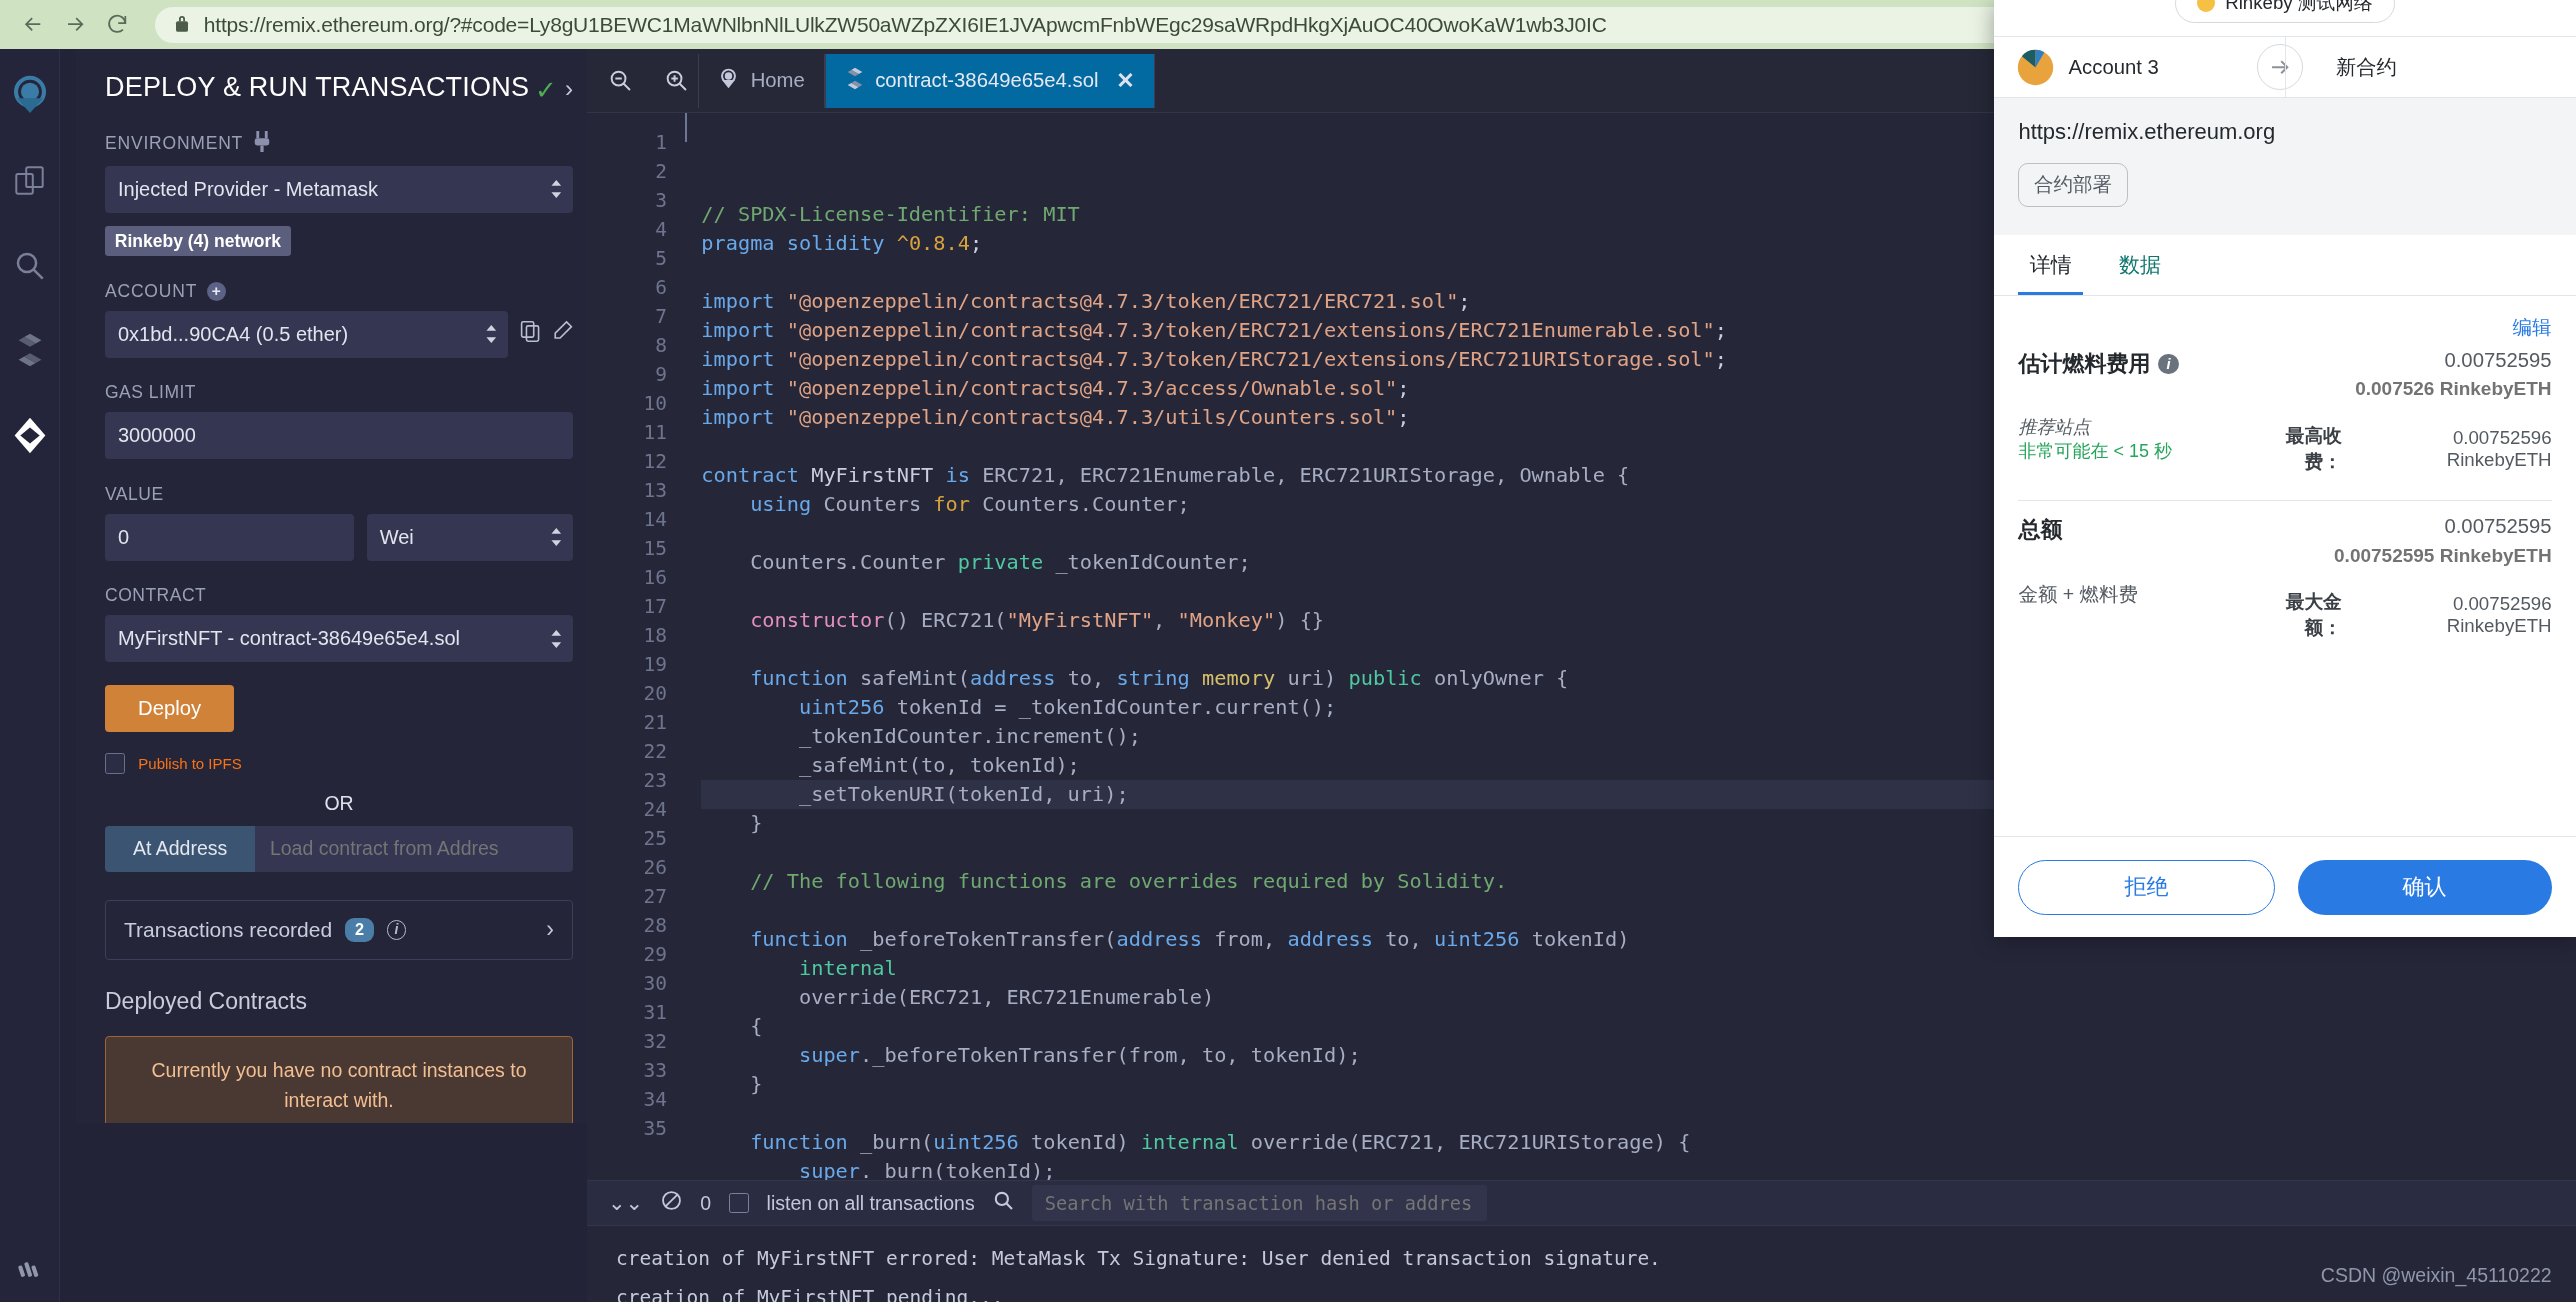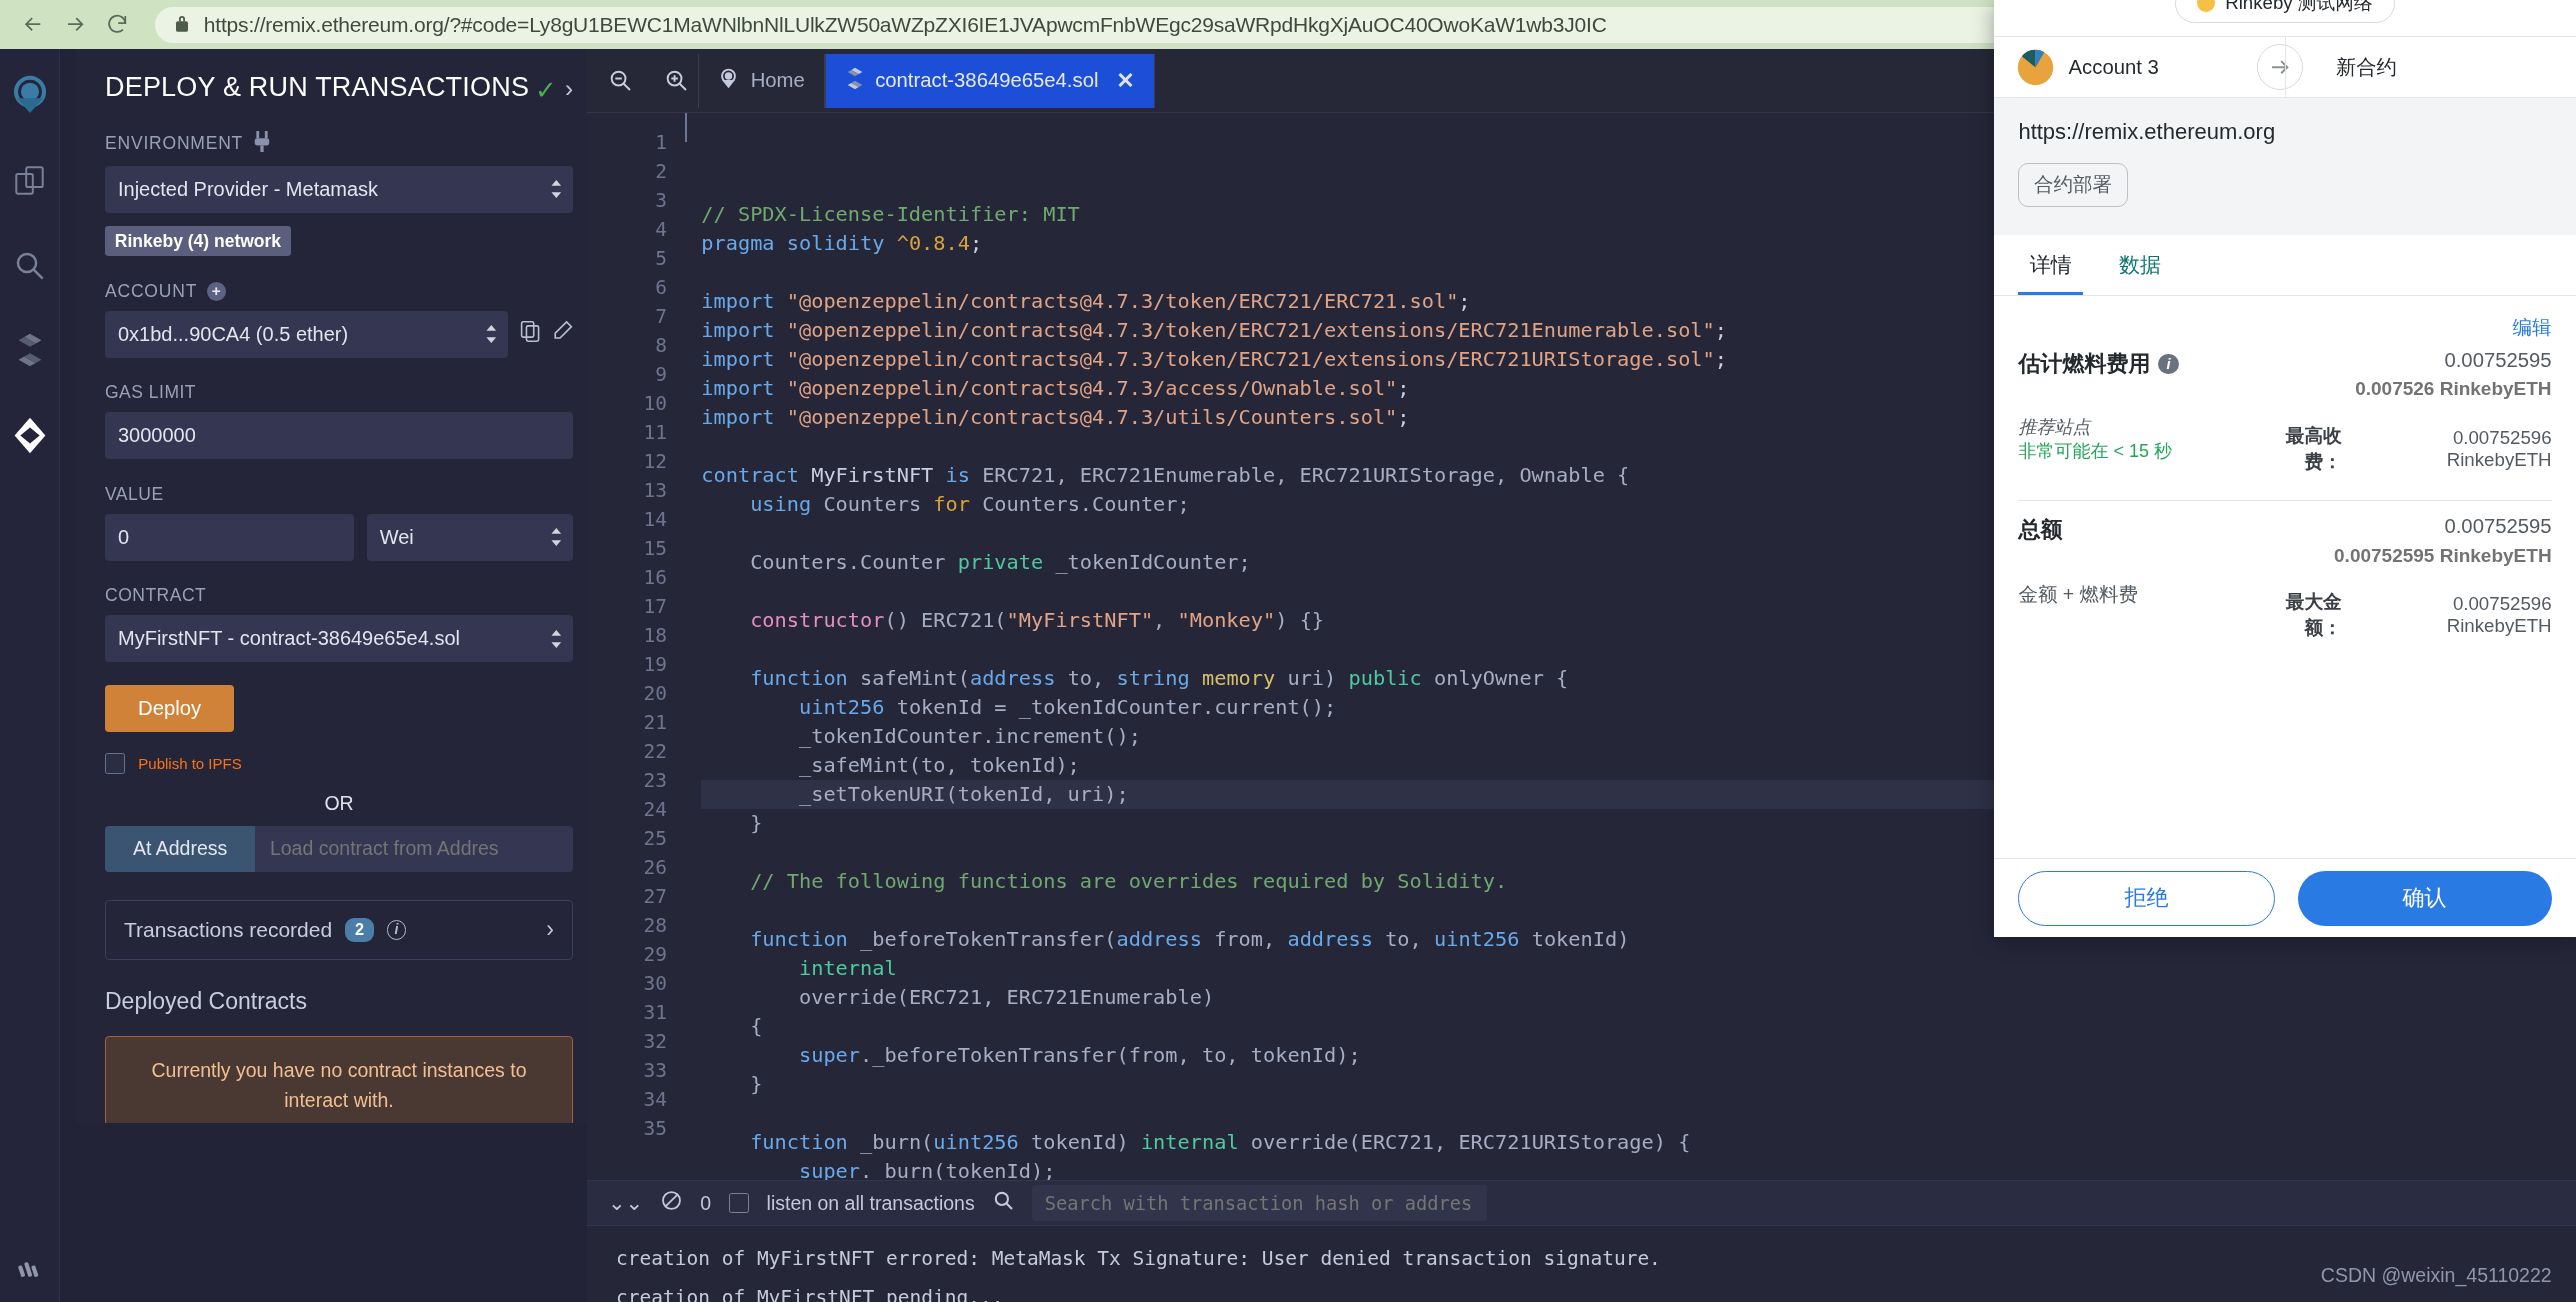--- a/index.html
+++ b/index.html
@@ -130,21 +130,21 @@
   .editor-wrap { position: absolute; left: 587px; top: 0; width: 1989px; height: 1254px; background: #282a3e; }
   .editor-tabbar {
     height: 64px; background: #262838; display: flex; align-items: center;
     border-bottom: 0.8px solid #33354a;
   }
   .zoom-ico { width: 44px; height: 44px; display: flex; align-items: center; justify-content: center; color: #c9cddd; margin-left: 11.4px;}
   .tab {
     height: 54px; display: flex; align-items: center; gap: 11.4px; padding: 0 19.5px;
     color: #a8aec2; font-size: 20.3px; border-right: 0.8px solid #3a3c52; border-left: 0.8px solid #3a3c52;
   }
-  .tab.active { color: #e6e9f2; background: #1d4ed8; }
+  .tab.active { color: #e6e9f2; background: #0369a1; }
   .tab .x { color: #dfe3ee; font-size: 22px; font-weight: bold; margin-left: 6.5px; }
 
   .code-area { position: relative; height: 1077px; display: flex; background: #252739; overflow: hidden; }
   .gutter {
     width: 98px; background: #252739; color: #6f748e; font-size: 19.5px;
     font-family: "DejaVu Sans Mono", monospace; text-align: right; padding: 14.6px 18px 0 0;
   }
   .gutter div { height: 29px; line-height: 29px; }
   .code-lines {
     flex: 1; font-family: "DejaVu Sans Mono", monospace; font-size: 20.3px;
@@ -244,21 +244,21 @@
   .mm-eth { font-size: 19px; font-weight: bold; color: #737373; }
   .mm-sub { font-size: 18px; color: #535a61; font-style: italic; }
   .mm-green { font-size: 18px; color: #25a55b; }
   .mm-maxrow { display: flex; align-items: center; justify-content: flex-end; gap: 14.6px; margin-top: 8.1px; }
   .mm-maxlabel { font-size: 18.7px; font-weight: bold; color: #3b4046; }
   .mm-maxval { font-size: 18.7px; color: #535a61; }
   .mm-rule { height: 0.8px; background: #e3e6e9; margin: 19.5px 0 0 0; }
 
   .mm-total-block { padding-top: 14.6px; }
   .mm-foot {
-    position: absolute; left: 0; bottom: 0; width: 582px; height: 79px;
+    position: absolute; left: 0; bottom: 0; width: 582px; height: 101px;
     border-top: 0.8px solid #e3e6e9; display: flex; align-items: center; gap: 23px; padding: 0 24.4px;
     background: #fff;
   }
   .mm-btn {
     flex: 1; height: 55px; border-radius: 28px; font-size: 22px; font-family: inherit;
     display: flex; align-items: center; justify-content: center; cursor: pointer;
   }
   .mm-reject { border: 1.3px solid #2a7ae4; color: #2a7ae4; background: #fff; }
   .mm-confirm { border: none; color: #ffffff; background: #2a7ae4; }
 </style>

